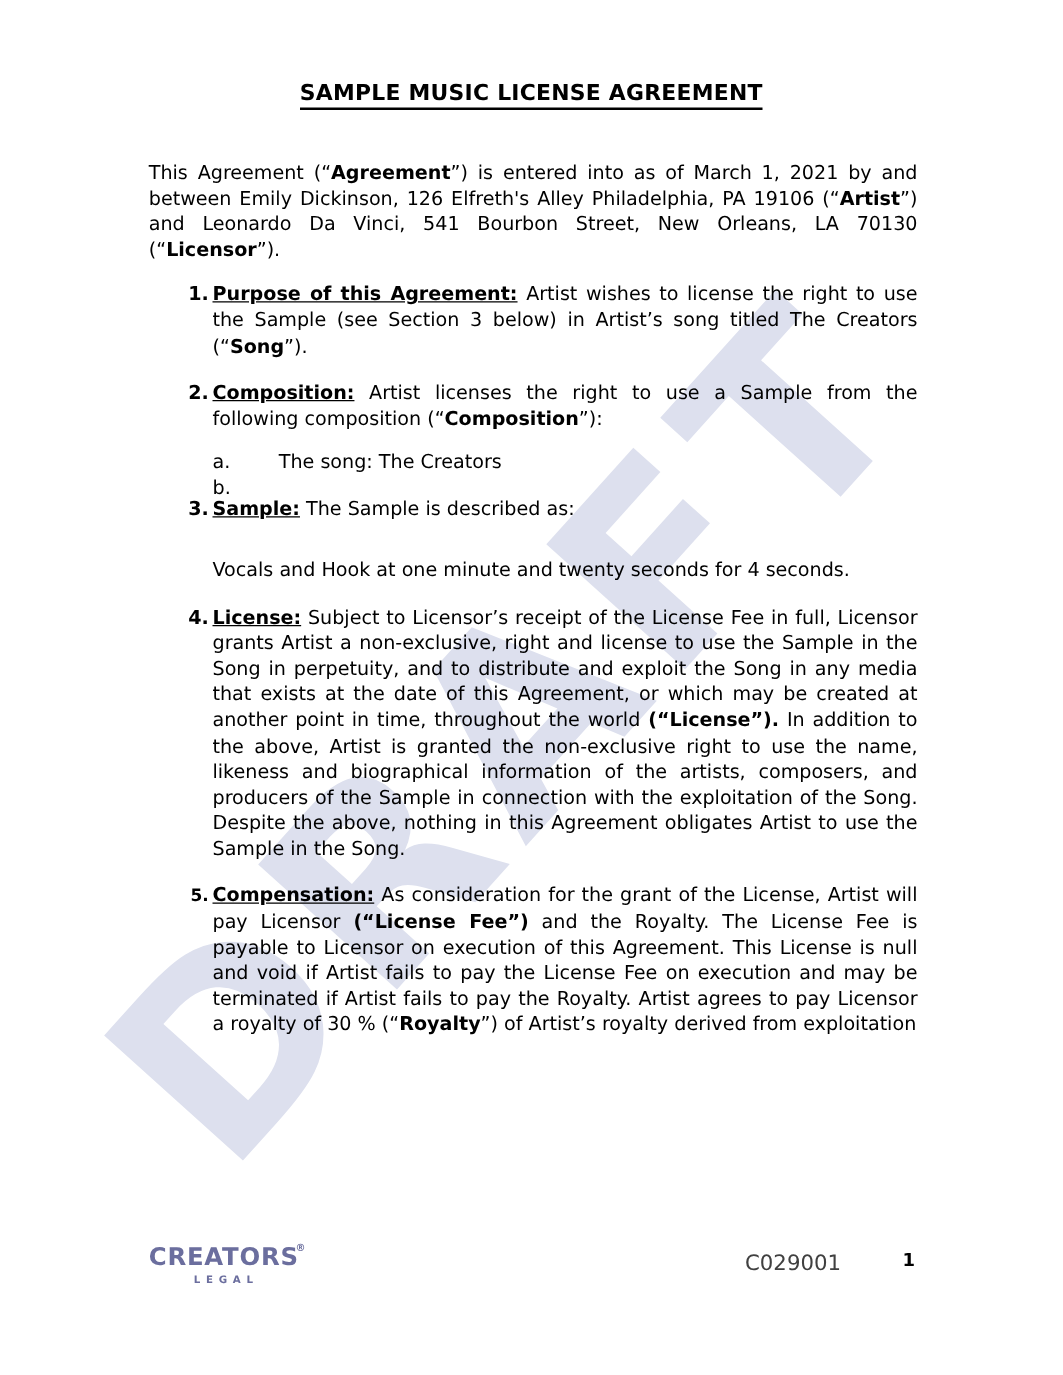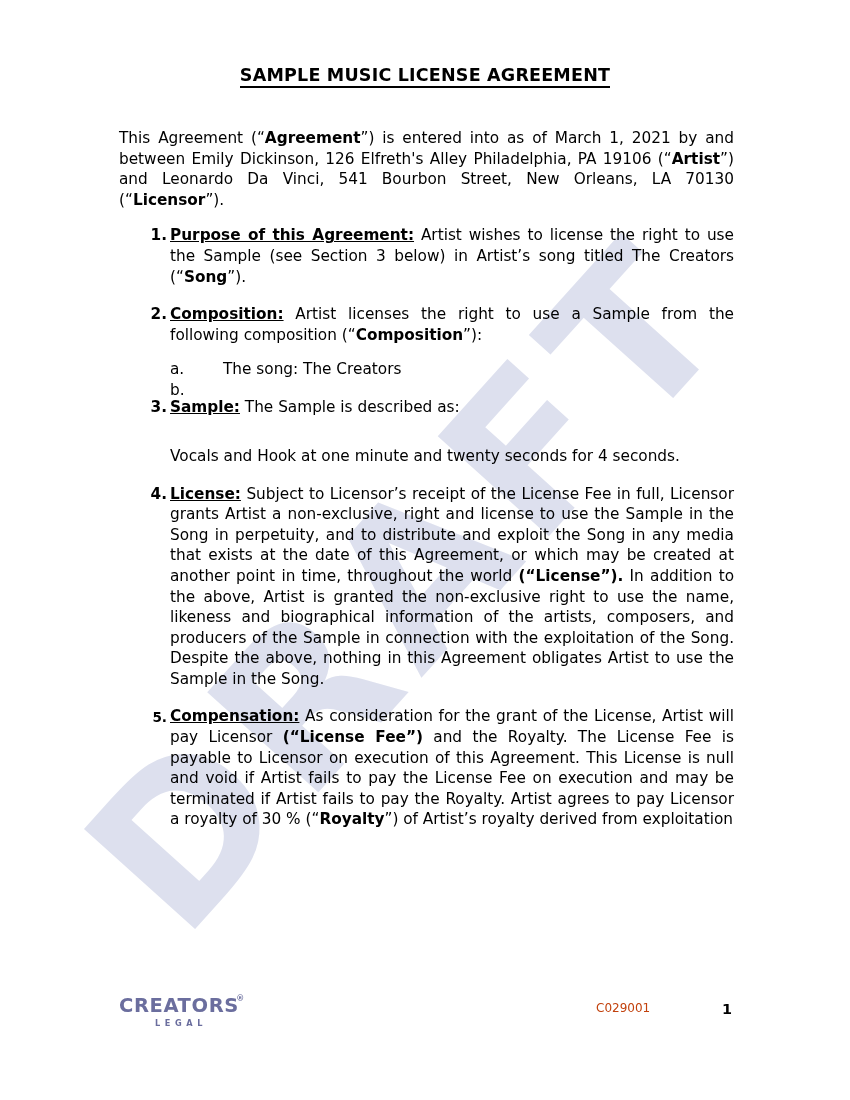--- a/index.html
+++ b/index.html
@@ -184,23 +184,23 @@
     font-weight: 700;
     letter-spacing: 4.6px;
     text-align: center;
     margin-top: 3px;
     padding-left: 4px;
   }
   .footer-doc-id {
     position: absolute;
     left: 596px;
     top: 11px;
-    font-size: 12px;
-    font-family: "DejaVu Sans", sans-serif;
-    color: #c2410c;
+    font-size: 17px;
+    font-family: "DejaVu Sans", sans-serif;
+    color: #404040;
   }
   .footer-page-no {
     position: absolute;
     left: 722px;
     top: 11px;
     font-size: 14.4px;
     font-weight: 700;
     font-family: "DejaVu Sans", sans-serif;
     color: #000;
   }

